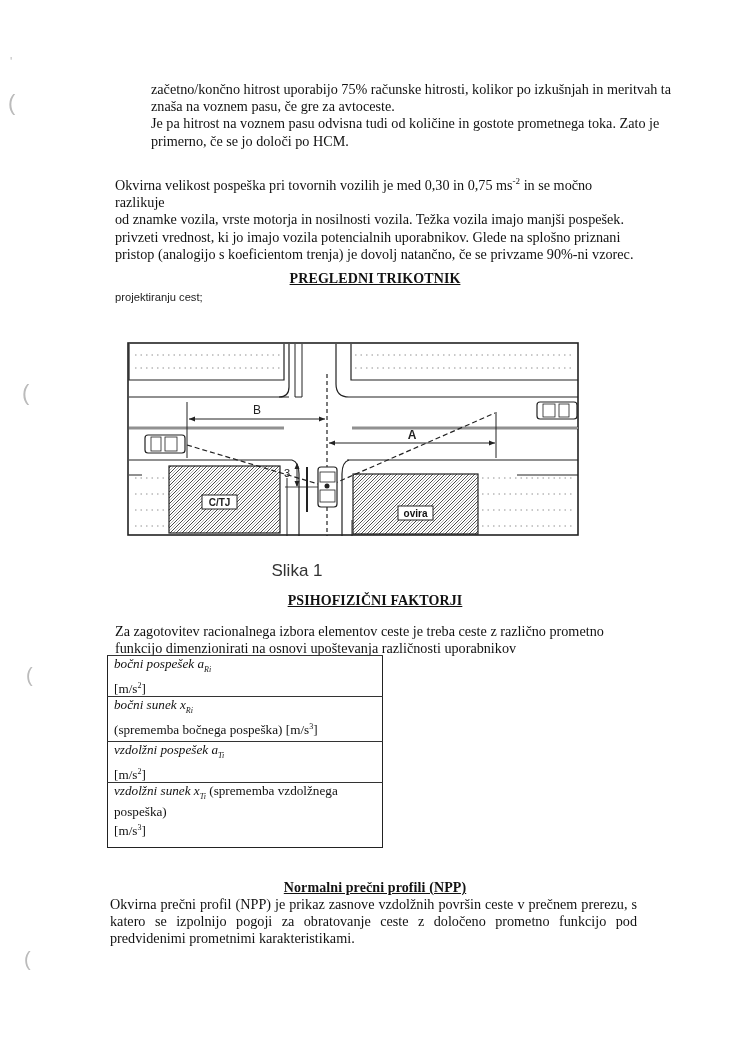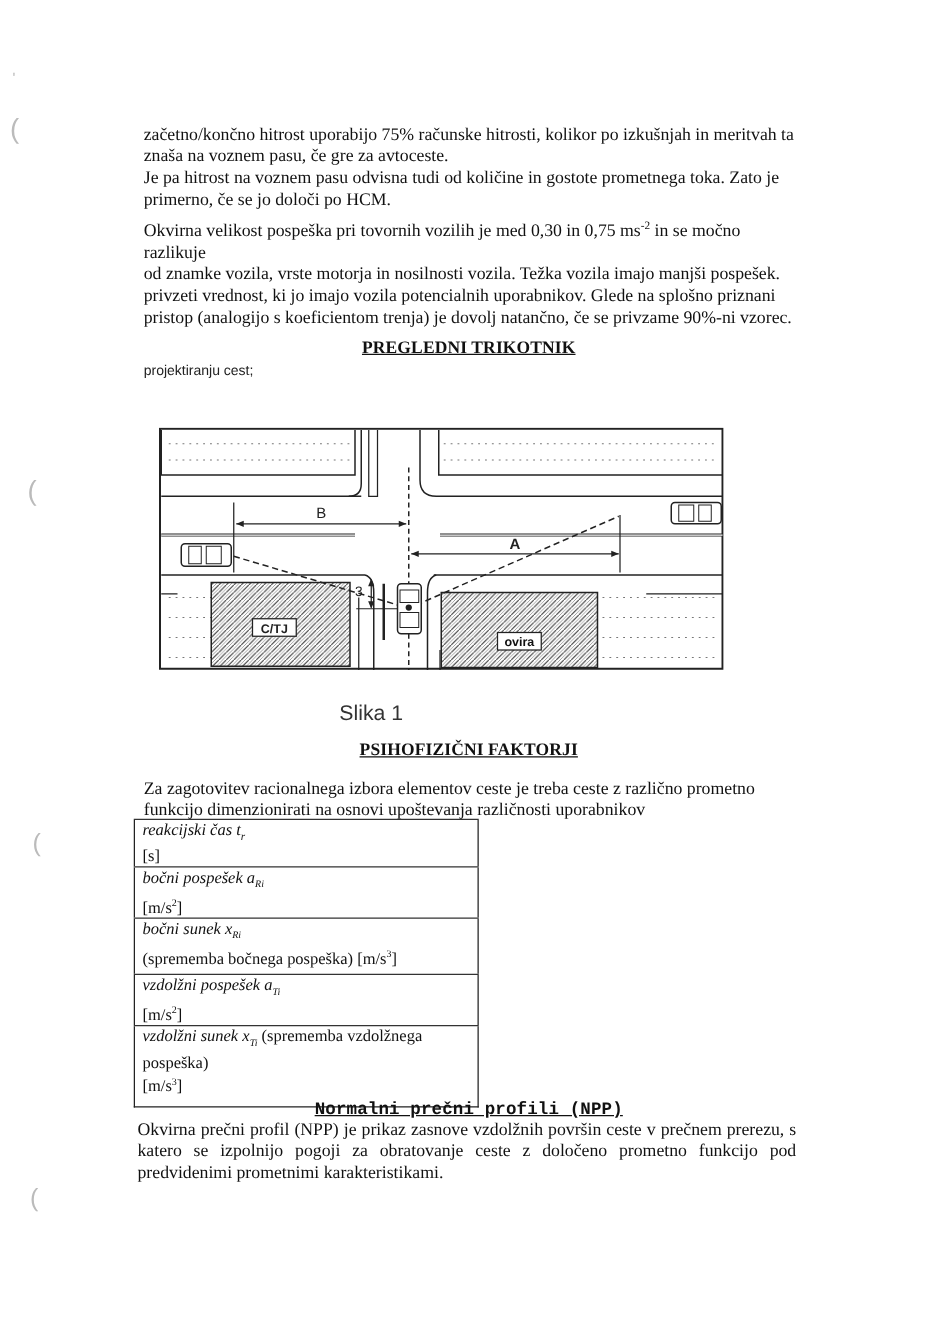--- a/index.html
+++ b/index.html
@@ -21,21 +21,21 @@
 <body>
 
 <div class="page">
 
   <div class="mark" style="left:10px;top:55px;">'</div>
   <div class="mark" style="left:8px;top:90px;font-size:22px;">(</div>
   <div class="mark" style="left:22px;top:380px;font-size:22px;">(</div>
   <div class="mark" style="left:26px;top:664px;font-size:20px;">(</div>
   <div class="mark" style="left:24px;top:948px;font-size:20px;">(</div>
 
-  <div class="para serif" style="top:100px;">
+  <div class="para serif" style="top:81px;margin-left:36px;">
     <div>začetno/končno hitrost uporabijo 75% računske hitrosti, kolikor po izkušnjah in meritvah ta</div>
     <div>znaša na voznem pasu, če gre za avtoceste.</div>
     <div>Je pa hitrost na voznem pasu odvisna tudi od količine in gostote prometnega toka. Zato je</div>
     <div>primerno, če se jo določi po HCM.</div>
   </div>
 
   <div class="para serif" style="top:177px;">
     <div><span>Okvirna velikost pospeška pri tovornih vozilih je med 0,30 in 0,75 ms</span><sup style="font-size:9px;line-height:0;">-2</sup><span> in se močno razlikuje</span></div>
     <div>od znamke vozila, vrste motorja in nosilnosti vozila. Težka vozila imajo manjši pospešek.</div>
     <div>privzeti vrednost, ki jo imajo vozila potencialnih uporabnikov. Glede na splošno priznani</div>
@@ -154,26 +154,20 @@
   <div class="heading" style="top:593px;">PSIHOFIZIČNI FAKTORJI</div>
   <div class="para serif" style="top:623px;">
     <div>Za zagotovitev racionalnega izbora elementov ceste je treba ceste z različno prometno</div>
     <div>funkcijo dimenzionirati na osnovi upoštevanja različnosti uporabnikov</div>
   </div>
 
   <table class="factors">
     <tbody>
     <tr>
       <td>
-        <i><span>reakcijski čas t</span><sub style="font-size:9px;">r</sub></i><br>
-        <span>[s]</span>
-      </td>
-    </tr>
-    <tr>
-      <td>
         <i><span>bočni pospešek a</span><sub style="font-size:8px;">Ri</sub></i><br>
         <span><span>[m/s</span><sup style="font-size:8px;">2</sup><span>]</span></span>
       </td>
     </tr>
     <tr>
       <td style="height:44px;">
         <i><span>bočni sunek x</span><sub style="font-size:8px;">Ri</sub></i><br>
         <span><span>(sprememba bočnega pospeška) [m/s</span><sup style="font-size:8px;">3</sup><span>]</span></span>
       </td>
     </tr>
@@ -187,20 +181,20 @@
       <td style="height:64px;">
         <i><span>vzdolžni sunek x</span><sub style="font-size:8px;">Ti</sub></i>
         <span>(sprememba vzdolžnega</span><br>
         <span>pospeška)</span><br>
         <span><span>[m/s</span><sup style="font-size:8px;">3</sup><span>]</span></span>
       </td>
     </tr>
   </tbody>
     </table>
 
-  <div class="heading" style="top:880px;font-family:Liberation Mono, monospace;">Normalni prečni profili (NPP)</div>
+  <div class="heading" style="top:880px;">Normalni prečni profili (NPP)</div>
   <div class="para serif justify" style="top:896px;left:110px;width:527px;">
     <div class="justify" style="text-align-last:justify;">Okvirna prečni profil (NPP) je prikaz zasnove vzdolžnih površin ceste v prečnem prerezu, s</div>
     <div class="justify" style="text-align-last:justify;">katero se izpolnijo pogoji za obratovanje ceste z določeno prometno funkcijo pod</div>
     <div>predvidenimi prometnimi karakteristikami.</div>
   </div>
 
 </div>
 
 </body></html>

